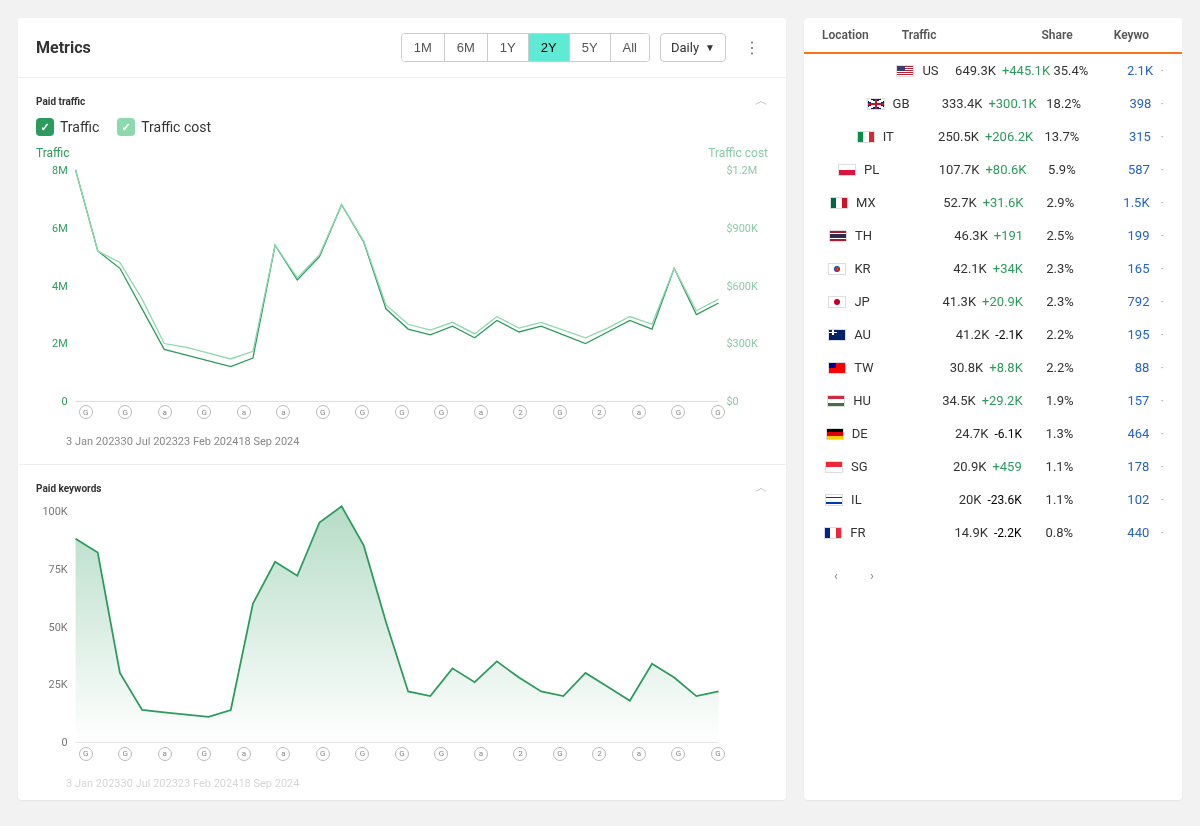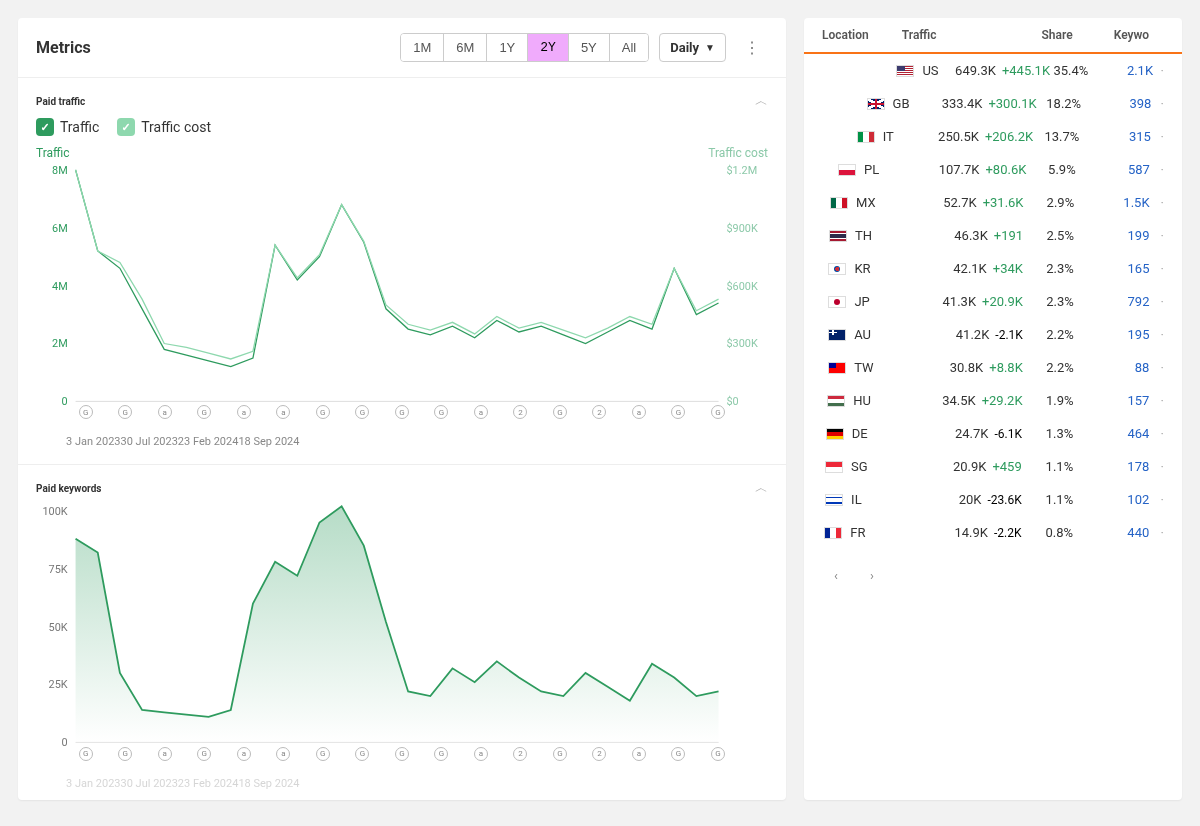--- a/index.html
+++ b/index.html
@@ -9,22 +9,22 @@
 .side-col { width: 378px; }
 .card { background: #fff; border-radius: 4px; box-shadow: 0 1px 2px rgba(0,0,0,0.06); }
 
 
 .metrics-hdr { display: flex; align-items: center; justify-content: space-between; padding: 14px 18px; border-bottom: 1px solid #eee; }
 .metrics-hdr h2 { font-size: 16px; font-weight: 700; }
 .hdr-controls { display: flex; align-items: center; gap: 10px; }
 .range-group { display: flex; border: 1px solid #ccc; border-radius: 4px; overflow: hidden; }
 .range-btn { padding: 6px 12px; background: #fff; border: none; border-right: 1px solid #ccc; font-size: 13px; cursor: pointer; color: #555; }
 .range-btn:last-child { border-right: none; }
-.range-btn.active { background: #f0abfc; color: #000; font-weight: 500; font-family: Liberation Mono, monospace; }
-.daily-sel { display: flex; align-items: center; gap: 6px; border: 1px solid #ccc; border-radius: 4px; padding: 6px 10px; cursor: pointer; font-weight: bold; }
+.range-btn.active { background: #5eead4; color: #000; font-weight: 500; }
+.daily-sel { display: flex; align-items: center; gap: 6px; border: 1px solid #ccc; border-radius: 4px; padding: 6px 10px; cursor: pointer; }
 .kebab { padding: 6px 8px; cursor: pointer; color: #777; font-size: 16px; }
 
 
 .sect-hdr { display: flex; align-items: center; justify-content: space-between; padding: 14px 18px 8px; }
 .sect-hdr h3 { font-size: 10px; font-weight: 700; }
 .chevron-up { color: #aaa; cursor: pointer; }
 
 
 .legend { display: flex; gap: 18px; padding: 0 18px 10px; }
 .legend-item { display: flex; align-items: center; gap: 6px; font-size: 14px; cursor: pointer; }

